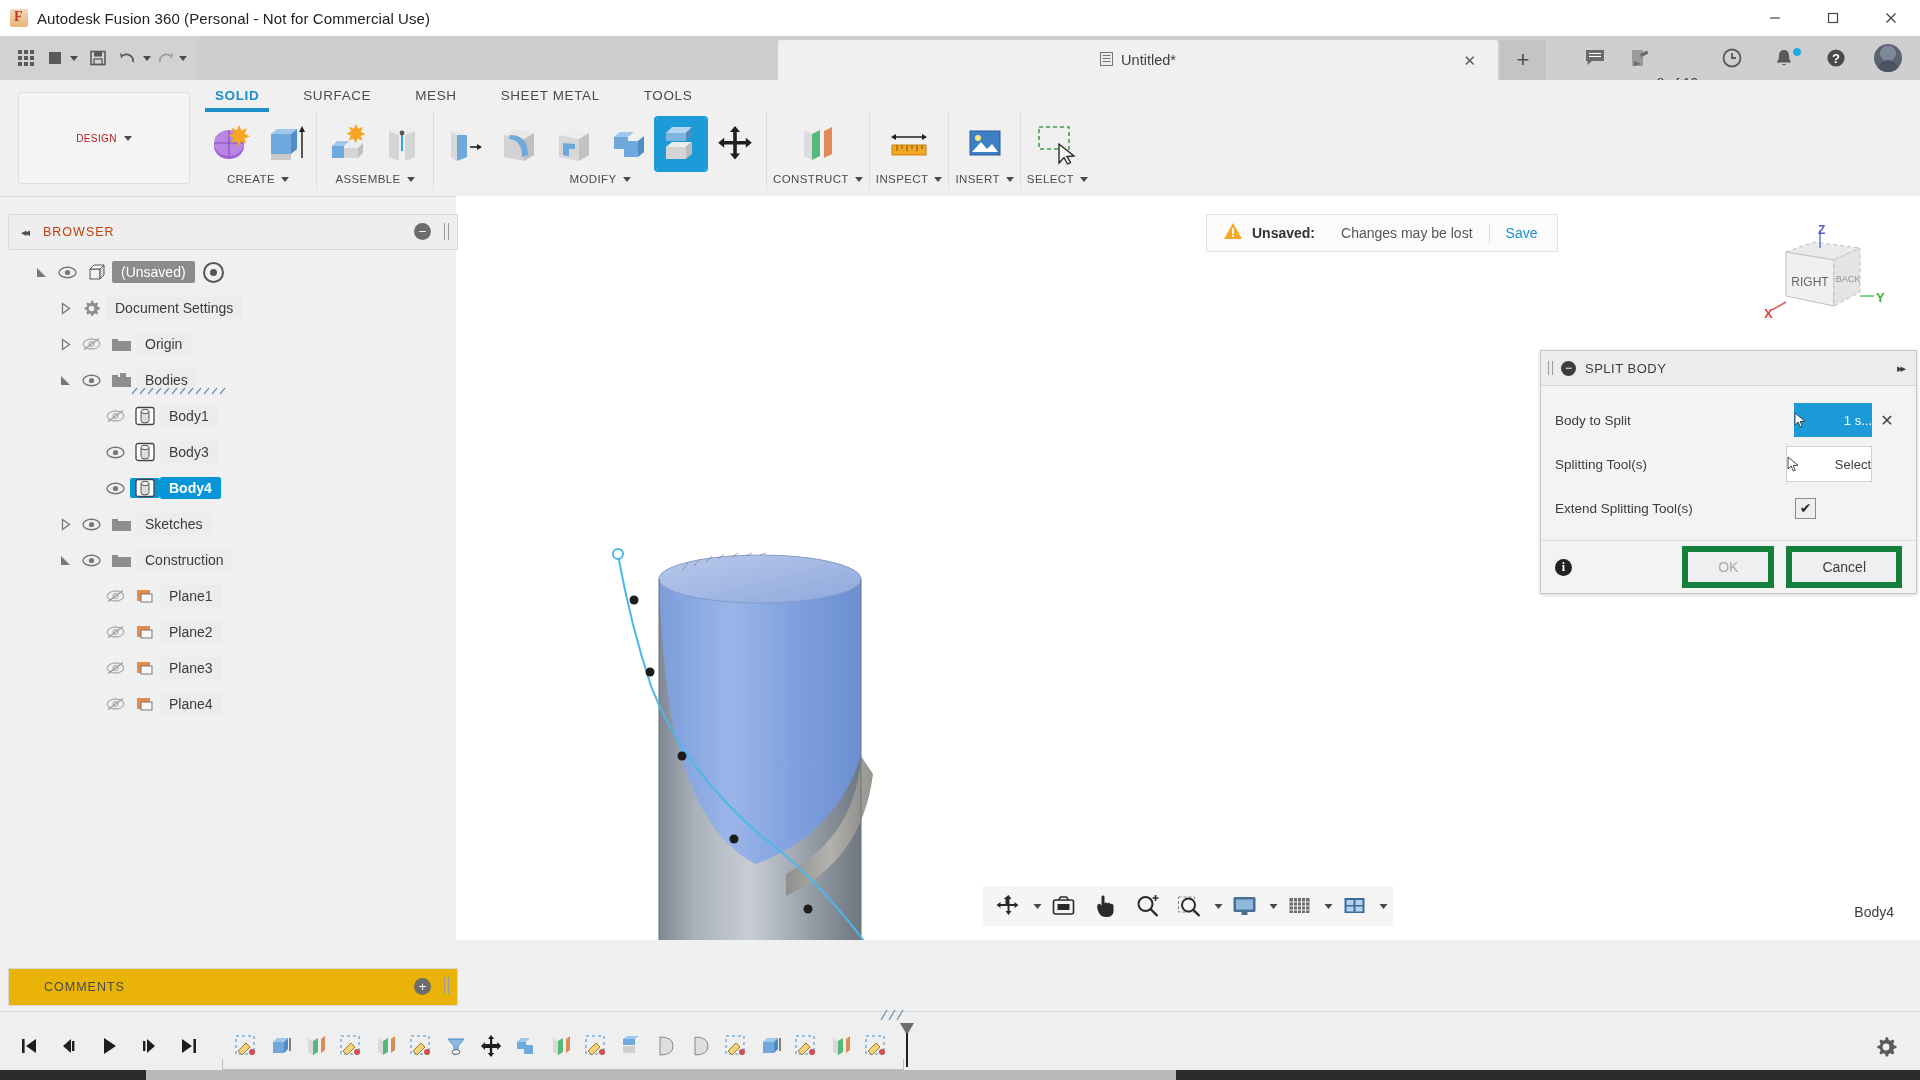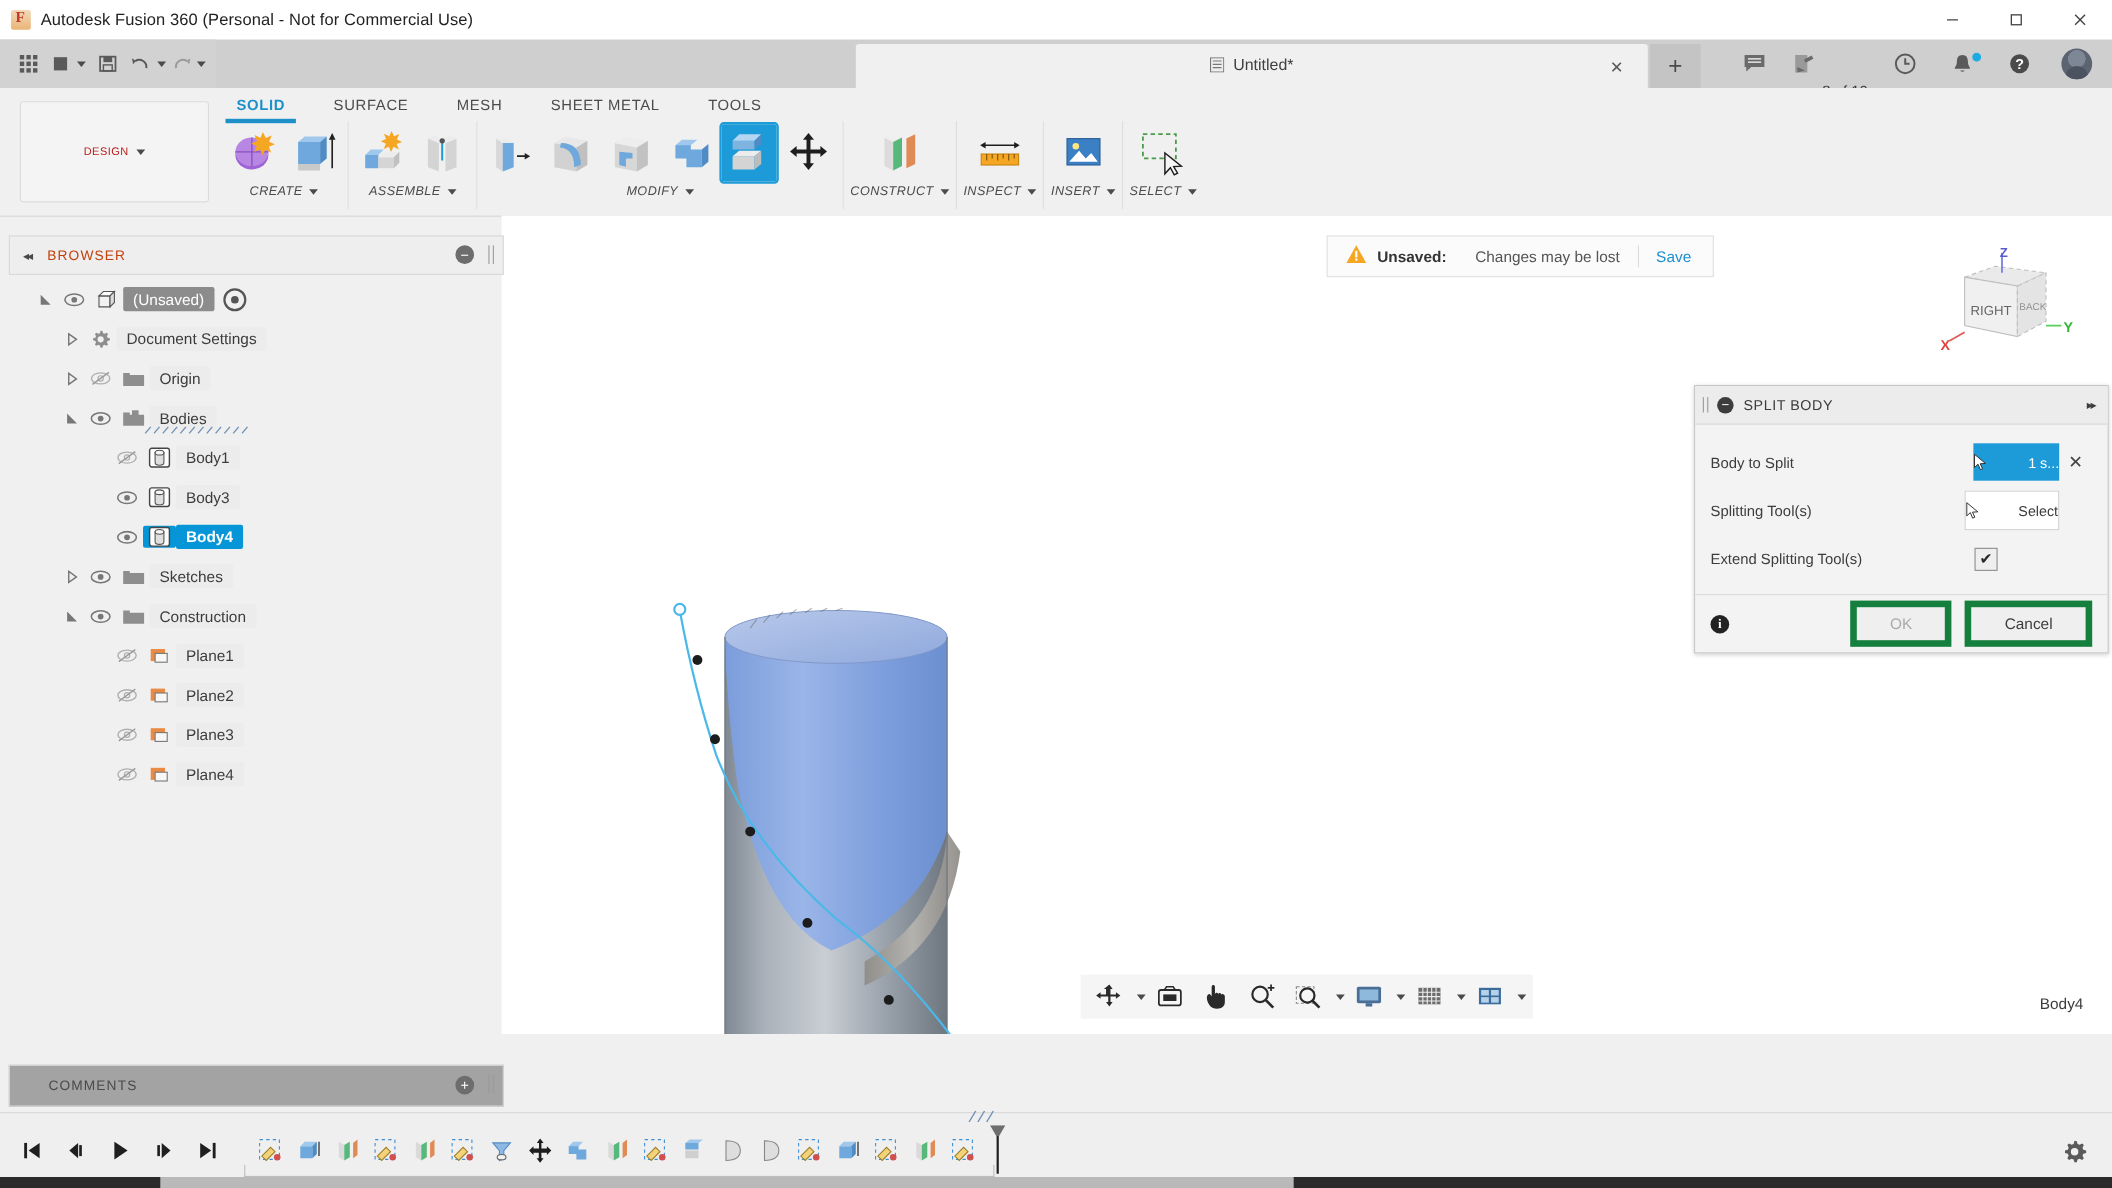--- a/index.html
+++ b/index.html
@@ -70,21 +70,21 @@
     display:flex;align-items:center;justify-content:center;}
   .design-lbl{font-size:10px;font-weight:normal;color:#b91c1c;letter-spacing:.4px;}
   .tabs{position:absolute;left:193px;top:4px;display:flex;gap:0;}
   .rtab{padding:4px 22px 6px 22px;font-size:13.5px;color:#4b4b4b;letter-spacing:.6px;
     position:relative;}
   .rtab.active{color:#1d8fc9;font-weight:bold;}
   .rtab.active:after{content:"";position:absolute;left:12px;right:12px;bottom:-3px;height:4px;
     background:#1d8fc9;}
   .panels{position:absolute;left:200px;top:30px;right:0;height:84px;display:flex;align-items:flex-start;}
   .panel{display:flex;flex-direction:column;align-items:center;
-    border-right:1px solid #dedede;padding:0 6px;height:80px;justify-content:flex-start;font-style:italic;}
+    border-right:1px solid #dedede;padding:0 6px;height:80px;justify-content:center;}
   .panel:last-child{border-right:none;}
   .panel-icons{display:flex;align-items:center;gap:4px;height:58px;}
   .panel-lbl{font-size:11.5px;color:#4b4b4b;letter-spacing:.4px;display:flex;align-items:center;gap:3px;
     white-space:nowrap;}
   .panel-lbl .caret{border-top-color:#4b4b4b;}
   .ic{width:50px;height:52px;display:flex;align-items:center;justify-content:center;position:relative;}
   .ic.sel{background:#1d9bd8;border-radius:2px;}
   .ic.selbox{outline:2px solid #1d9bd8;}
 
   
@@ -101,21 +101,21 @@
   .trow .twist{width:22px;display:flex;align-items:center;justify-content:center;color:#6d6d6d;font-size:11px;}
   .trow .eye{width:30px;display:flex;align-items:center;justify-content:center;color:#8a8a8a;}
   .trow .ticon{width:30px;display:flex;align-items:center;justify-content:center;}
   .trow .tlabel{font-size:14px;color:#3c3c3c;padding:3px 9px;background:#ececec;border-radius:2px;}
   .trow.rootrow .tlabel{background:#8c8c8c;color:#fff;}
   .trow.selected .tlabel{background:#0696d7;color:#fff;font-weight:bold;}
   .trow .rootdot{margin-left:8px;width:17px;height:17px;border-radius:50%;border:2px solid #555;
     display:flex;align-items:center;justify-content:center;}
   .trow .rootdot i{width:7px;height:7px;background:#555;border-radius:50%;display:block;}
 
-  .comments{position:absolute;left:8px;top:968px;width:448px;height:36px;background:#a3a3a3;
+  .comments{position:absolute;left:8px;top:968px;width:448px;height:36px;background:#eab308;
     border:1px solid #d8d8d8;display:flex;align-items:center;}
   .comments-lbl{font-size:12.5px;color:#4b4b4b;letter-spacing:1px;margin-left:35px;}
   .comments-add{position:absolute;right:26px;top:9px;width:17px;height:17px;border-radius:50%;
     background:#6d6d6d;color:#fff;display:flex;align-items:center;justify-content:center;font-size:13px;line-height:1;}
 
   
   .canvas{position:absolute;left:456px;top:196px;right:0;bottom:140px;background:#ffffff;overflow:hidden;}
   .notif{position:absolute;left:750px;top:18px;height:36px;background:#fbfbfb;border:1px solid #e0e0e0;
     display:flex;align-items:center;padding:0 4px;}
   .notif-warn{color:#f5a623;font-size:17px;margin:0 9px 0 12px;}

